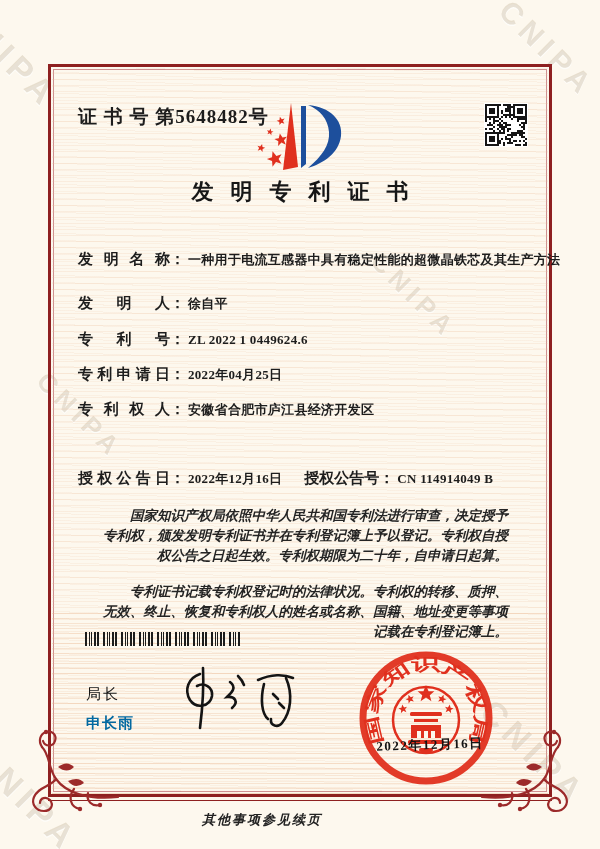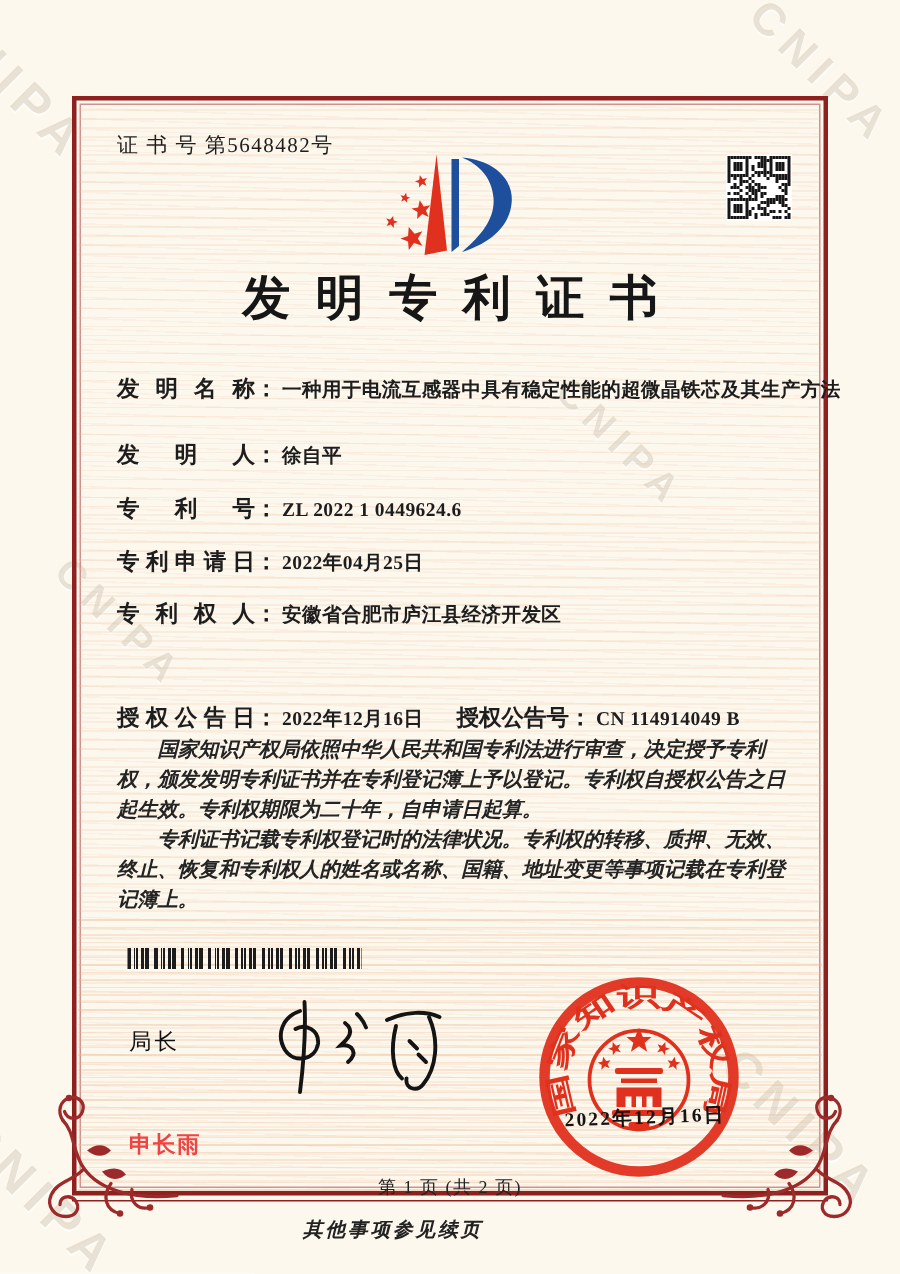--- a/index.html
+++ b/index.html
@@ -34,61 +34,61 @@
       repeating-linear-gradient(0deg, rgba(236,190,155,0.20) 0 1px, rgba(255,255,255,0) 1px 6px),
       repeating-linear-gradient(2deg, rgba(236,190,155,0.14) 0 1px, rgba(255,255,255,0) 1px 7px);
     pointer-events:none;
   }
   .pattern-strong{
     position:absolute; left:52px; top:610px; width:496px; height:184px;
     background:repeating-linear-gradient(0deg, rgba(233,180,140,0.30) 0 1px, rgba(255,255,255,0) 1px 5px);
     pointer-events:none;
   }
   .cert-no{
-    position:absolute; left:78px; top:88px; font-size:14px; font-weight:400;
+    position:absolute; left:78px; top:104px; font-size:19px; font-weight:700;
     letter-spacing:1px;
   }
   .qr{
     position:absolute; left:484px; top:103px; width:44px; height:44px;
     background:#fff; padding:1px; box-sizing:border-box;
   }
   .qr-grid{display:grid; grid-template-columns:repeat(21,2px); grid-auto-rows:2px;}
   .qr-grid div{background:transparent;}
   .qr-grid div.d{background:#161616;}
   .logo{position:absolute; left:250px; top:100px;}
   .title{
     position:absolute; left:48px; top:177px; width:504px; text-align:center;
-    font-size:32px; font-weight:700; letter-spacing:17px; text-indent:17px;
+    font-size:22px; font-weight:700; letter-spacing:17px; text-indent:17px;
     color:#161616;
   }
   .row{position:absolute; left:78px; font-size:15px; font-weight:700; white-space:nowrap;}
   .flabel{display:inline-block; width:92px; text-align:justify; text-align-last:justify; vertical-align:bottom;}
   .colon{font-weight:700;}
   .fvalue{font-size:13px; margin-left:3px; letter-spacing:0.3px;}
   .pair2{margin-left:22px;}
   .pair2 .flabel2{font-weight:700;}
   .legal{
     position:absolute; left:78px; top:490px; width:446px;
     font-size:13.5px; line-height:20px; font-style:italic; font-weight:600;
     color:#242424;
   }
-  .legal p{margin:0; text-indent:2em;}
+  .legal p{margin:16px; text-indent:2em;text-align:right;}
   .barcode{
     position:absolute; left:85px; top:632px; width:156px; height:14px;
     background:
       repeating-linear-gradient(90deg,#1c1c1c 0 2px, rgba(0,0,0,0) 2px 4px, #1c1c1c 4px 5px, rgba(0,0,0,0) 5px 9px),
       repeating-linear-gradient(90deg,#1c1c1c 0 1px, rgba(0,0,0,0) 1px 6px);
   }
   .director-title{
     position:absolute; left:86px; top:685px; font-family:"Liberation Sans", sans-serif;
     font-size:15px; font-weight:400; letter-spacing:2px; color:#111;
   }
   .director-name{
     position:absolute; left:86px; top:714px; font-family:"Liberation Sans", sans-serif;
-    font-size:15px; font-weight:700; letter-spacing:1px; color:#ef4444;margin-top:40px;
+    font-size:15px; font-weight:700; letter-spacing:1px; color:#0369a1;
   }
   .signature{position:absolute; left:172px; top:666px;}
   .seal{position:absolute; left:356px; top:648px; width:140px; height:140px;}
   .seal-date{
     position:absolute; left:364px; top:736px; width:132px; text-align:center;
     font-size:13px; font-weight:700; color:#141414; letter-spacing:1.5px;
     transform:rotate(-2deg); white-space:nowrap;
   }
   .page-no{
     position:absolute; left:48px; top:783px; width:504px; text-align:center;
@@ -683,16 +683,15 @@
       <rect x="55" y="77" width="30" height="13"></rect>
       <rect x="61" y="83" width="4" height="7" fill="#fdf8ee"></rect>
       <rect x="68" y="83" width="4" height="7" fill="#fdf8ee"></rect>
       <rect x="75" y="83" width="4" height="7" fill="#fdf8ee"></rect>
       <rect x="52" y="92" width="36" height="4" rx="1.5"></rect>
       <rect x="63" y="100" width="14" height="4" rx="2"></rect>
     </g>
   </svg>
   <div class="seal-date">2022年12月16日</div>
 
-  <div class="page-no">第 1 页 (共 2 页)</div>
   <div class="continuation">其他事项参见续页</div>
 
 </div>
 
 </body></html>

